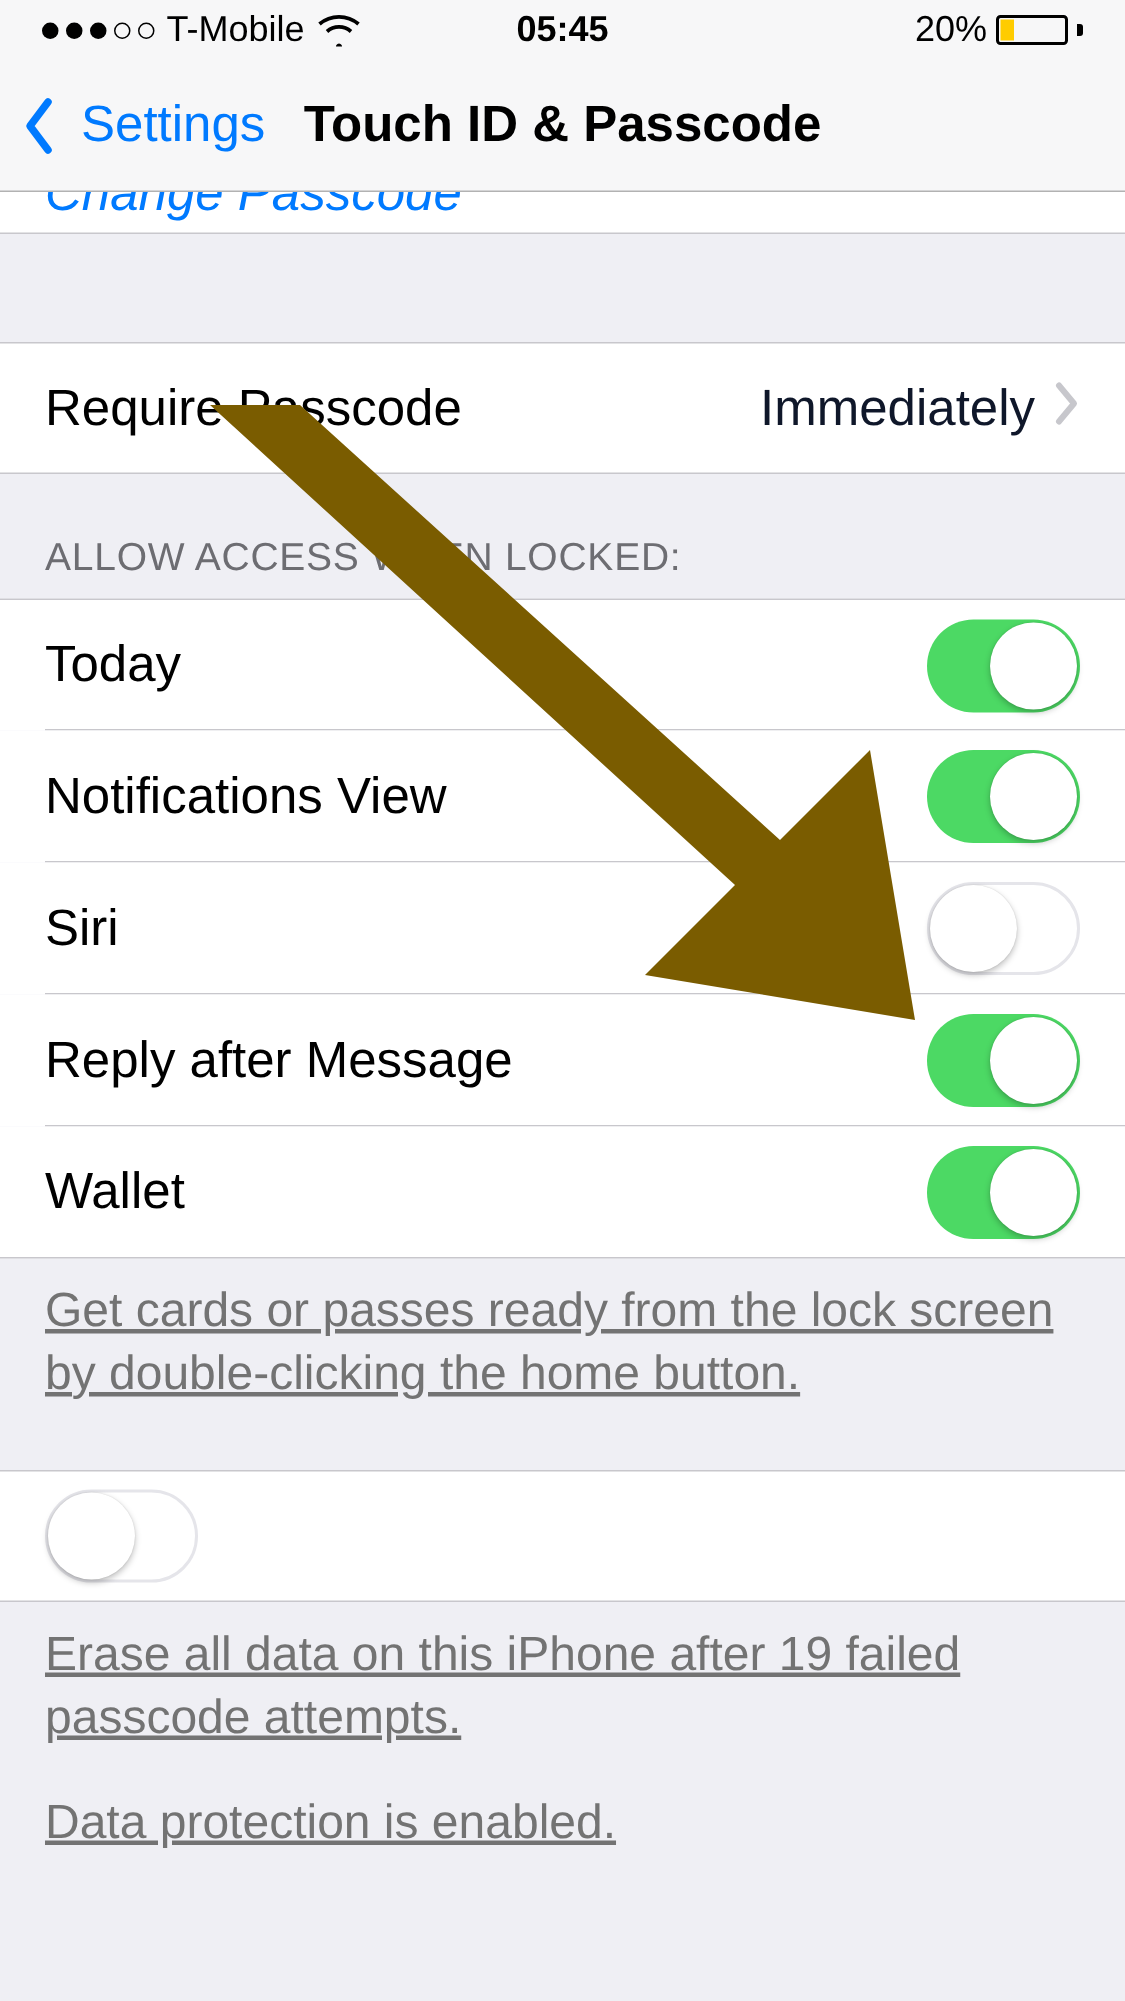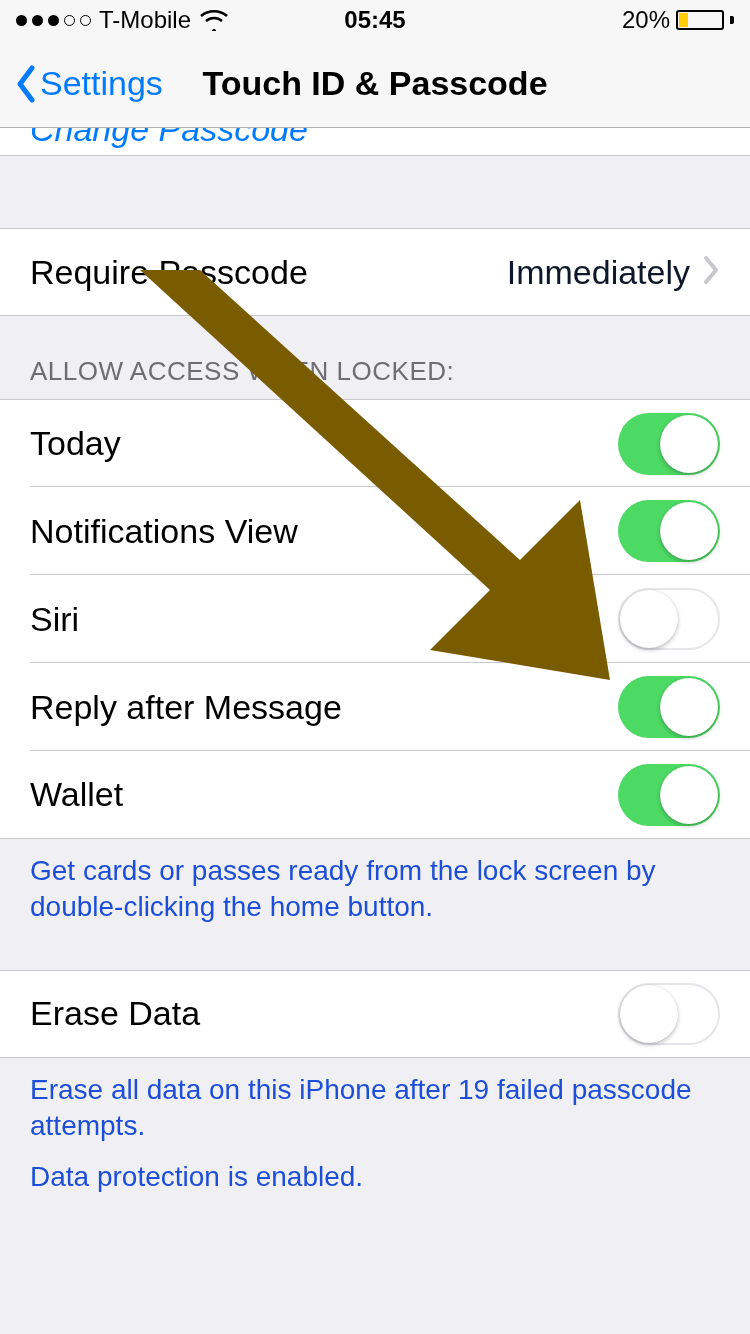--- a/index.html
+++ b/index.html
@@ -14,21 +14,21 @@
 
   
   .status-bar {
     height: 40px;
     width: 100%;
     background: #f7f7f8;
     display: flex;
     align-items: center;
     font-size: 24px;
     color: #000;
-    padding: 0 16px;
+    padding: 0 28px;
     position: relative;
   }
   .status-left { display: flex; align-items: center; gap: 8px; }
   .signal-dots { display: flex; gap: 5px; align-items: center; }
   .dot { width: 11px; height: 11px; border-radius: 50%; background: #000; }
   .dot.empty { background: transparent; border: 1.5px solid #000; }
   .carrier { font-size: 24px; }
   .wifi-icon { position: relative; width: 30px; height: 22px; }
   .status-time {
     position: absolute; left: 50%; transform: translateX(-50%);
@@ -50,21 +50,21 @@
   
   .nav-bar {
     height: 88px;
     background: #f7f7f8;
     border-bottom: 1px solid #b2b2b2;
     display: flex;
     align-items: center;
     position: relative;
   }
   .back-group {
-    display: flex; align-items: center; gap: 2px;
+    display: flex; align-items: center; gap: 16px;
     color: #007aff; font-size: 34px;
     padding-left: 14px;
   }
   .back-chevron {
     width: 24px; height: 40px; display: flex; align-items: center; justify-content: center;
   }
   .nav-title {
     position: absolute; left: 50%; transform: translateX(-50%);
     font-size: 34px; font-weight: 600; color: #000000;
   }
@@ -117,26 +117,27 @@
   }
 
   .section-header {
     color: #6d6d72;
     font-size: 26px;
     padding: 40px 30px 12px 30px;
     letter-spacing: 0.5px;
   }
 
   .footer-text {
-    color: #1d4ed8;
-    font-size: 28px;
+    color: #737373;
+    font-size: 32px;
     padding: 14px 30px 10px 30px;
     line-height: 1.3;
-  }
-  .footer-text.tight { padding-top: 4px; }
+    text-decoration: underline;
+  }
+  .footer-text.tight { padding-top: 4px; margin-top: 15px; }
 
   
   .toggle {
     width: 102px; height: 62px;
     border-radius: 31px;
     position: relative;
     flex-shrink: 0;
   }
   .toggle.on { background: #4cd964; }
   .toggle.off {
@@ -253,21 +254,20 @@
     <div class="toggle on">
         <div class="toggle-knob"></div>
       </div>
   </div>
 
   <div class="footer-text">Get cards or passes ready from the lock screen by double-clicking the home button.</div>
 
   <div style="height:34px"></div>
 
   <div class="cell topbordered bordered">
-    <span class="cell-label">Erase Data</span>
     <div class="toggle off">
         <div class="toggle-knob"></div>
       </div>
   </div>
 
   <div class="footer-text">Erase all data on this iPhone after 19 failed passcode attempts.</div>
   <div class="footer-text tight">Data protection is enabled.</div>
 
 </div>
 

